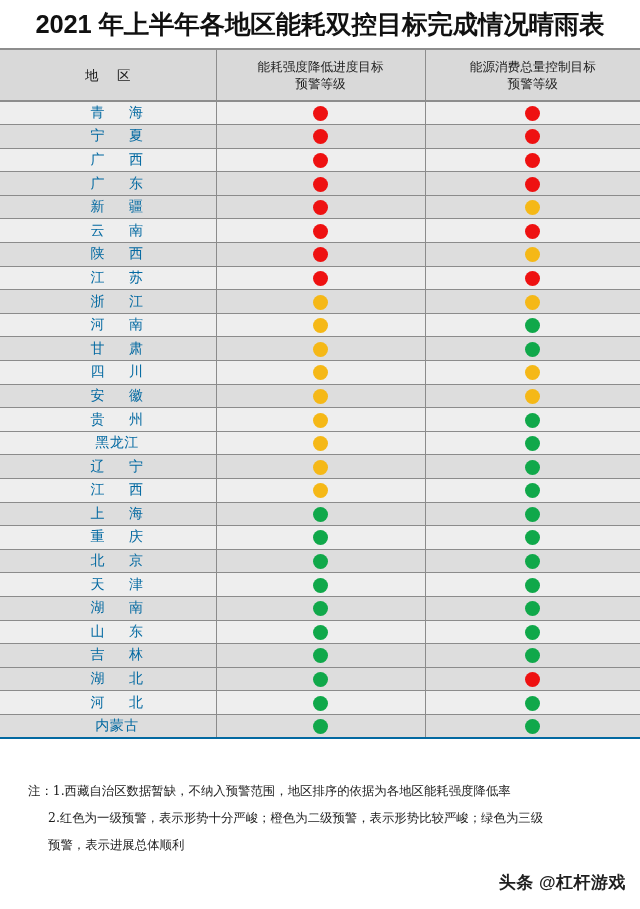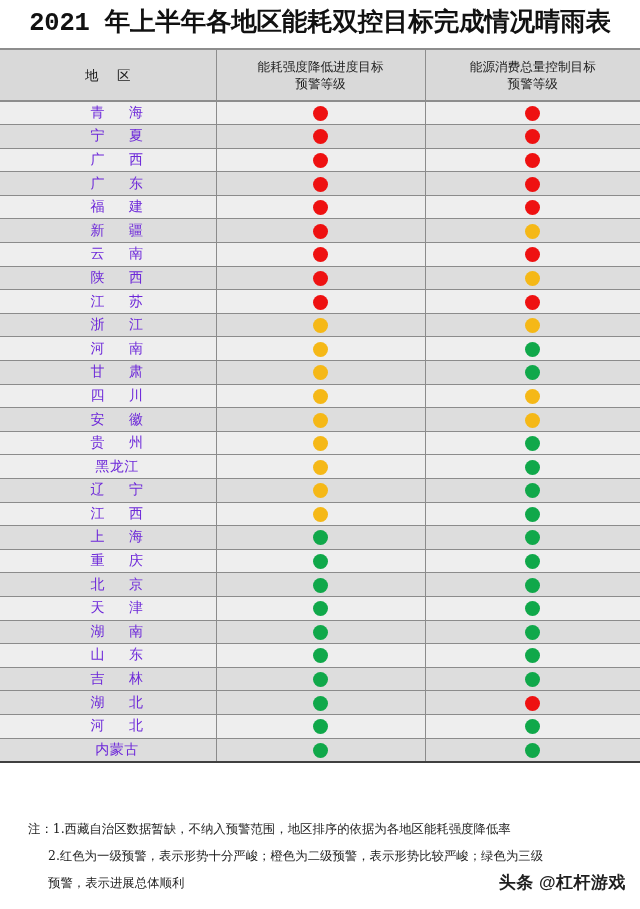--- a/index.html
+++ b/index.html
@@ -21,21 +21,21 @@
     background: #ffffff;
   }
 
   
   #title {
     position: absolute;
     left: 0; top: 7px;
     width: 640px;
     height: 34px;
     text-align: center;
-    font-family: Liberation Mono, monospace;
+    font-family: Liberation Sans, sans-serif;
     font-weight: bold;
     font-size: 25.5px;
     line-height: 34px;
     letter-spacing: -0.2px;
     color: #111111;
     white-space: nowrap;
   }
 
   
   #table-wrap {
@@ -81,51 +81,51 @@
   #grid tbody tr.even td { background: #dddddd; }
   #grid tbody td {
     border-bottom: 1.5px solid #8b8b8b;
     padding: 0;
     height: 23.6px;
     vertical-align: middle;
   }
   #grid tbody td.region {
     text-align: center;
     font-size: 14px;
-    color: #6d28d9;
+    color: #0369a1;
     letter-spacing: 10px;
     text-indent: 10px;
     font-family: "DejaVu Serif", "Liberation Serif", serif;
     white-space: nowrap;
     padding-left: 18px;
   }
   #grid tbody td.region.tight {
     letter-spacing: 0.5px;
     text-indent: 0.5px;
   }
   #grid tbody td.dotcell {
     text-align: center;
     border-left: 1.6px solid #8b8b8b;
   }
-  #grid tbody tr:last-child td { border-bottom: 2px solid #404040; }
+  #grid tbody tr:last-child td { border-bottom: 2px solid #0369a1; }
 
   .dot {
     display: inline-block;
     width: 15px;
     height: 15px;
     border-radius: 50%;
     vertical-align: middle;
     position: relative;
     top: -0.5px;
   }
 
   
   #notes {
     position: absolute;
-    left: 0; top: 815px;
+    left: 0; top: 777px;
     width: 640px;
     font-family: "DejaVu Serif", "Liberation Serif", serif;
     font-size: 12.4px;
     line-height: 27px;
     color: #1c1c1c;
   }
   .note-line { white-space: nowrap; }
   .note-line.l1 { padding-left: 28px; }
   .note-line.l2 { padding-left: 48px; }
   .note-line.l3 { padding-left: 48px; }
@@ -183,25 +183,20 @@
           <tr class="odd">
             <td class="region">广  西</td>
             <td class="dotcell"><span class="dot" style="background: rgb(238, 17, 17);"></span></td>
             <td class="dotcell"><span class="dot" style="background: rgb(238, 17, 17);"></span></td>
           </tr>
           <tr class="even">
             <td class="region">广  东</td>
             <td class="dotcell"><span class="dot" style="background: rgb(238, 17, 17);"></span></td>
             <td class="dotcell"><span class="dot" style="background: rgb(238, 17, 17);"></span></td>
           </tr>
-          <tr class="odd">
-            <td class="region">福  建</td>
-            <td class="dotcell"><span class="dot" style="background: rgb(238, 17, 17);"></span></td>
-            <td class="dotcell"><span class="dot" style="background: rgb(238, 17, 17);"></span></td>
-          </tr>
           <tr class="even">
             <td class="region">新  疆</td>
             <td class="dotcell"><span class="dot" style="background: rgb(238, 17, 17);"></span></td>
             <td class="dotcell"><span class="dot" style="background: rgb(245, 184, 23);"></span></td>
           </tr>
           <tr class="odd">
             <td class="region">云  南</td>
             <td class="dotcell"><span class="dot" style="background: rgb(238, 17, 17);"></span></td>
             <td class="dotcell"><span class="dot" style="background: rgb(238, 17, 17);"></span></td>
           </tr>

